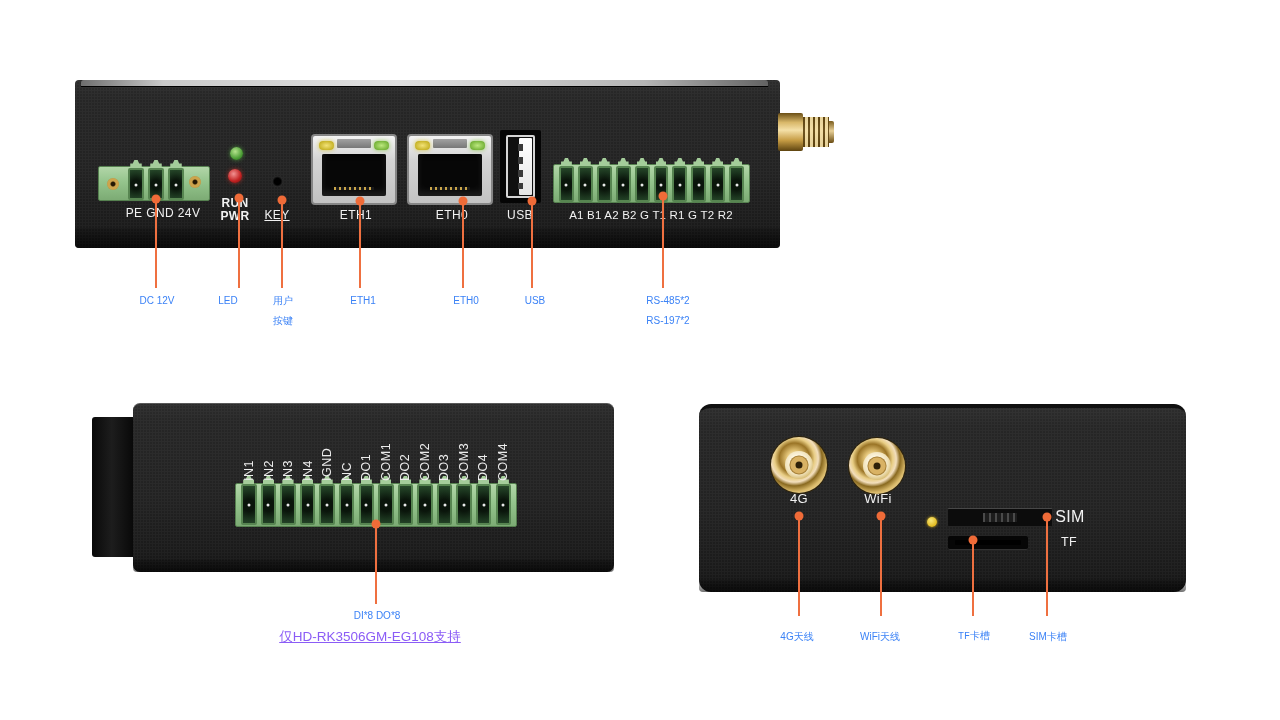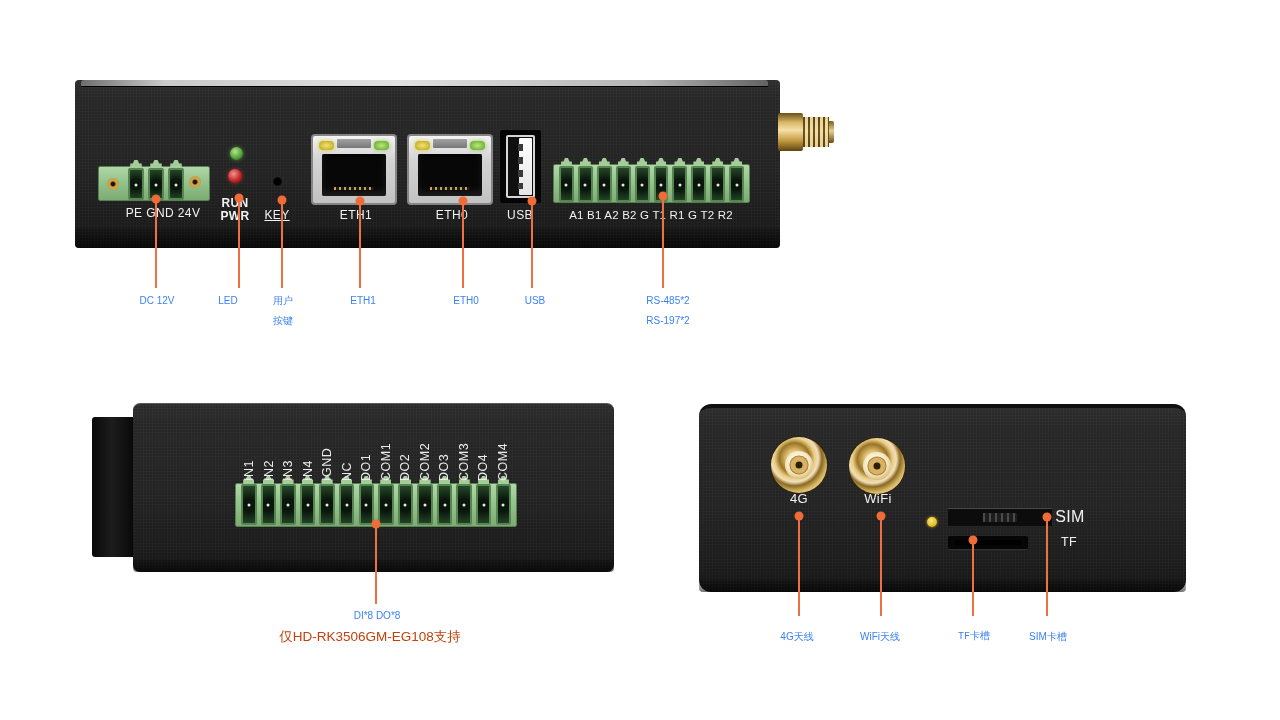--- a/index.html
+++ b/index.html
@@ -164,21 +164,21 @@
     white-space: nowrap; transform: rotate(-90deg); transform-origin: 0 0; line-height: 14px;
   }
 
   
   .cline { position: absolute; width: 2px; background: #EF7040; }
   .cdot  { position: absolute; width: 9px; height: 9px; border-radius: 50%; background: #EF6B38; transform: translate(-50%,-50%); }
   .clabel {
     position: absolute; transform: translateX(-50%); color: #3b82f6;
     font-size: 10px; line-height: 20px; text-align: center; white-space: nowrap;
   }
-  .clabel.note { color: #c2410c; }
+  .clabel.note { color: #8b5cf6; text-decoration: underline; }
 </style>
 </head>
 <body>
 
 <div class="stage">
 
   <div class="device" style="left:75px; top:80px; width:705px; height:168px;">
     <div class="rim-top"></div>
     <div class="bottom-shade"></div>
 

